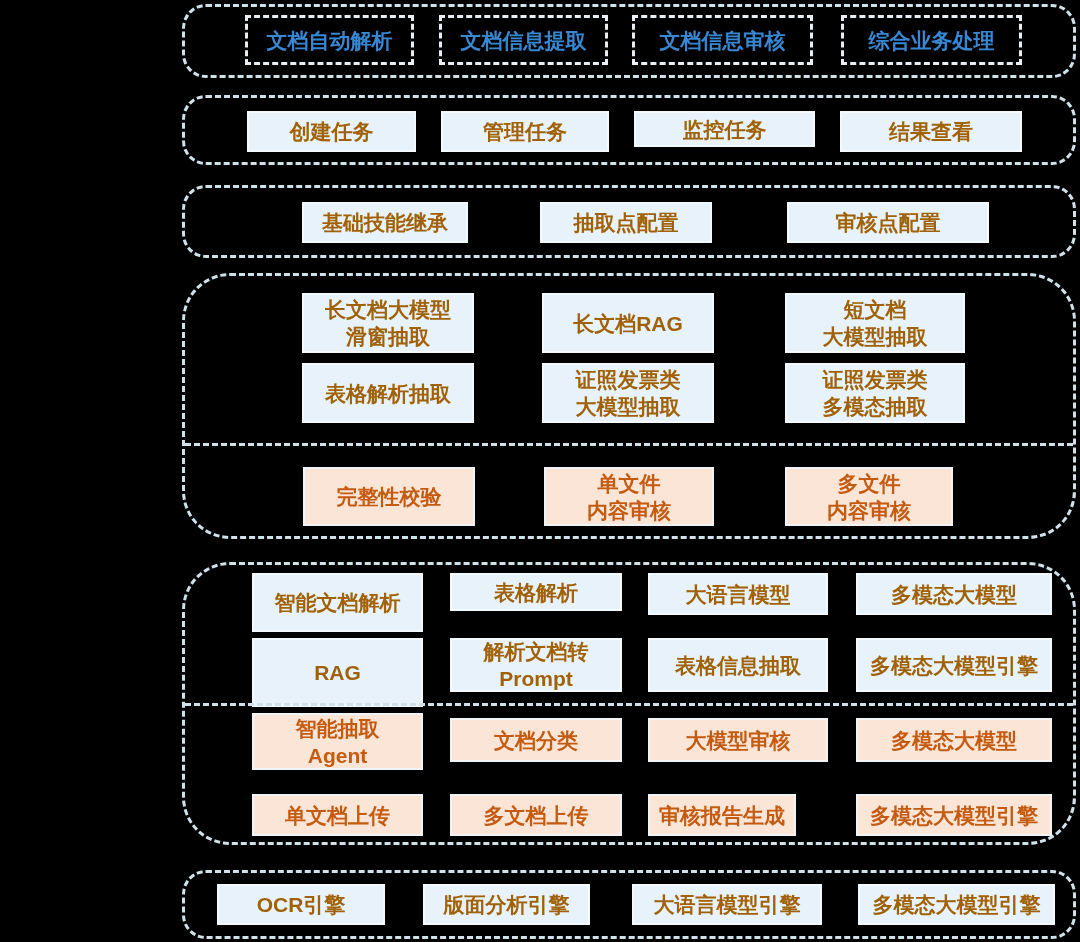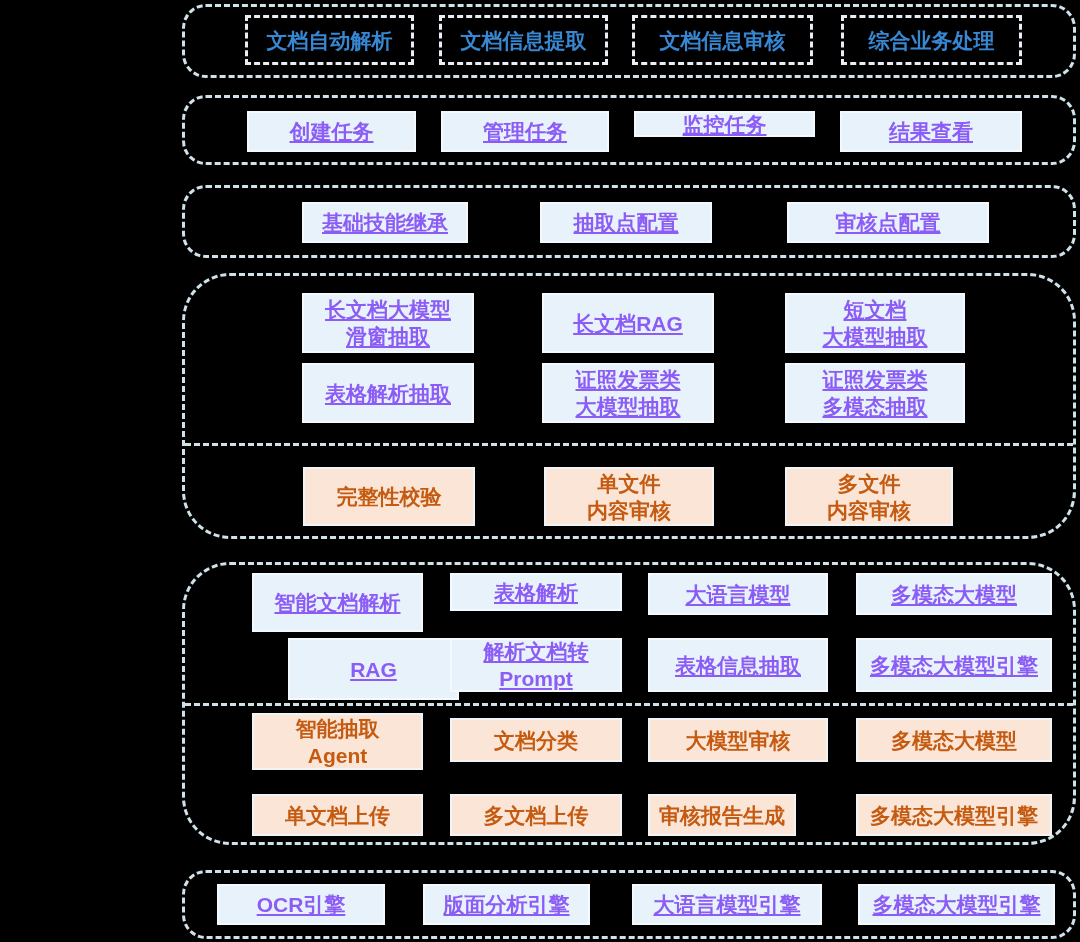--- a/index.html
+++ b/index.html
@@ -16,38 +16,38 @@
   .divider{
     position:absolute;left:0;width:100%;height:0;
     border-top:3px dashed #cfe1e9;
   }
   .node{
     position:absolute;box-sizing:border-box;
     display:flex;align-items:center;justify-content:center;
     text-align:center;font-weight:bold;font-size:21px;line-height:27px;
     white-space:pre-line;
   }
-  .node.blue{background:#e8f2fb;border:2px solid #f4f9fd;color:#8b5cf6;text-decoration:underline;}
+  .node.blue{background:#e8f2fb;border:2px solid #f4f9fd;color:#a16207;}
   .node.orange{background:#fbe5d6;border:2px solid #f1f4f7;color:#c55a11;}
   .node.outline{background:transparent;border:3px dashed #e9eef4;color:#3787d3;}
 </style>
 </head>
 <body>
 
 <div class="layer" style="top:4px;height:74px;">
   <div class="node outline" style="left:60px;top:8px;width:169px;height:50px;">文档自动解析</div>
   <div class="node outline" style="left:254px;top:8px;width:169px;height:50px;">文档信息提取</div>
   <div class="node outline" style="left:447px;top:8px;width:181px;height:50px;">文档信息审核</div>
   <div class="node outline" style="left:656px;top:8px;width:181px;height:50px;">综合业务处理</div>
 </div>
 
 <div class="layer" style="top:95px;height:70px;">
   <div class="node blue" style="left:62px;top:13px;width:169px;height:41px;">创建任务</div>
   <div class="node blue" style="left:256px;top:13px;width:168px;height:41px;">管理任务</div>
-  <div class="node blue" style="left:449px;top:13px;width:181px;height:26px;">监控任务</div>
+  <div class="node blue" style="left:449px;top:13px;width:181px;height:36px;">监控任务</div>
   <div class="node blue" style="left:655px;top:13px;width:182px;height:41px;">结果查看</div>
 </div>
 
 <div class="layer" style="top:185px;height:73px;">
   <div class="node blue" style="left:117px;top:14px;width:166px;height:41px;">基础技能继承</div>
   <div class="node blue" style="left:355px;top:14px;width:172px;height:41px;">抽取点配置</div>
   <div class="node blue" style="left:602px;top:14px;width:202px;height:41px;">审核点配置</div>
 </div>
 
 <div class="layer big" style="top:273px;height:266px;">
@@ -71,21 +71,21 @@
   <div class="node orange" style="left:600px;top:191px;width:168px;height:59px;">多文件
 内容审核</div>
 </div>
 
 <div class="layer big" style="top:562px;height:283px;">
   <div class="node blue" style="left:67px;top:8px;width:171px;height:59px;">智能文档解析</div>
   <div class="node blue" style="left:265px;top:8px;width:172px;height:38px;">表格解析</div>
   <div class="node blue" style="left:463px;top:8px;width:180px;height:42px;">大语言模型</div>
   <div class="node blue" style="left:671px;top:8px;width:196px;height:42px;">多模态大模型</div>
 
-  <div class="node blue" style="left:67px;top:73px;width:171px;height:62px;margin-left:36px;">RAG</div>
+  <div class="node blue" style="left:67px;top:73px;width:171px;height:69px;">RAG</div>
   <div class="node blue" style="left:265px;top:73px;width:172px;height:54px;">解析文档转
 Prompt</div>
   <div class="node blue" style="left:463px;top:73px;width:180px;height:54px;">表格信息抽取</div>
   <div class="node blue" style="left:671px;top:73px;width:196px;height:54px;">多模态大模型引擎</div>
 
   <div class="divider" style="top:138px;"></div>
 
   <div class="node orange" style="left:67px;top:148px;width:171px;height:57px;">智能抽取
 Agent</div>
   <div class="node orange" style="left:265px;top:153px;width:172px;height:44px;">文档分类</div>

